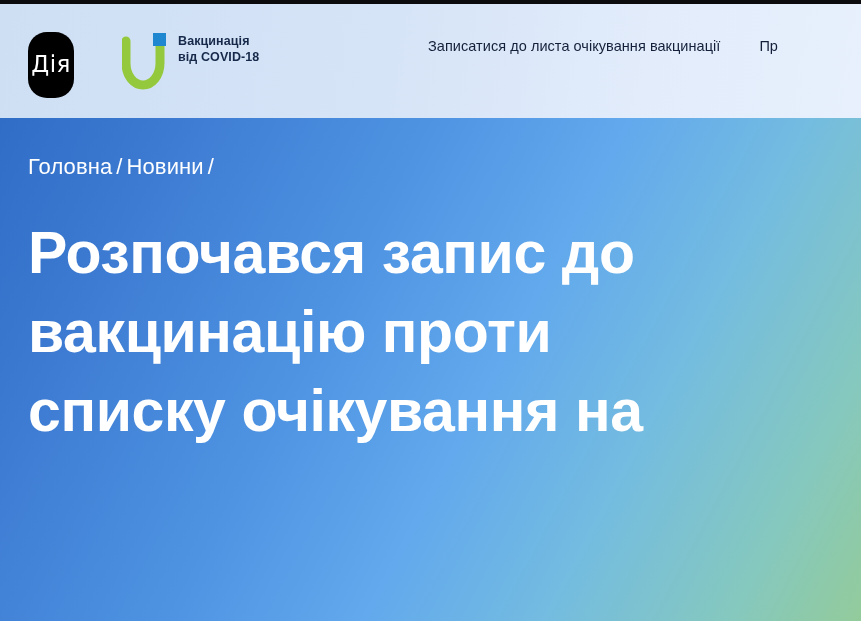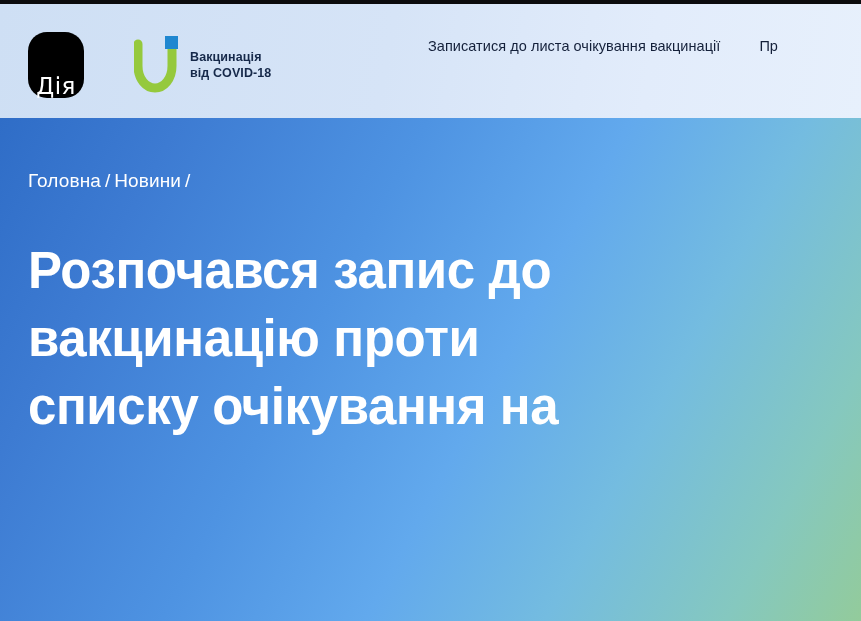--- a/index.html
+++ b/index.html
@@ -46,46 +46,45 @@
     position: relative;
     width: 100%;
     height: 100%;
   }
 
   
   .diia-logo {
     position: absolute;
     left: 28px;
     top: 28px;
-    width: 56px;
+    width: 46px;
     height: 66px;
     border-radius: 19px;
     background: #000000;
     display: flex;
-    align-items: flex-end;
+    align-items: center;
     justify-content: center;
   }
   .diia-logo-text {
     color: #ffffff;
     font-size: 23px;
     letter-spacing: 0.4px;
     font-family: "DejaVu Sans", sans-serif;
     font-weight: 400;
     line-height: 1;
     margin-top: -1px;
   }
 
   
   .vac-lockup {
     position: absolute;
-    left: 134px;
+    left: 122px;
     top: 29px;
     height: 64px;
     display: flex;
-    align-items: center;
   }
   .v-mark {
     position: relative;
     width: 46px;
     height: 58px;
     margin-right: 10px;
   }
   .v-mark svg { display: block; }
 
   .vac-label {
@@ -135,40 +134,40 @@
     overflow: hidden;
   }
   .hero-inner {
     position: absolute;
     left: 28px;
     top: 0;
     right: 0;
   }
 
   .breadcrumb {
-    margin-top: 52px;
-    color: #ffffff;
-    font-size: 19px;
+    margin-top: 36px;
+    color: #ffffff;
+    font-size: 22px;
     letter-spacing: 0.1px;
     line-height: 1.2;
     white-space: nowrap;
   }
   .breadcrumb-item {
     color: #ffffff;
     text-decoration: none;
   }
   .breadcrumb-sep {
     color: #ffffff;
     padding: 0 4px;
   }
 
   .hero-title {
-    margin-top: 44px;
-    color: #ffffff;
-    font-size: 51px;
+    margin-top: 34px;
+    color: #ffffff;
+    font-size: 59px;
     font-weight: bold;
     line-height: 1.335;
     letter-spacing: -0.4px;
     max-width: 812px;
   }
   .hero-title .tl {
     display: block;
     white-space: nowrap;
   }
 </style>

